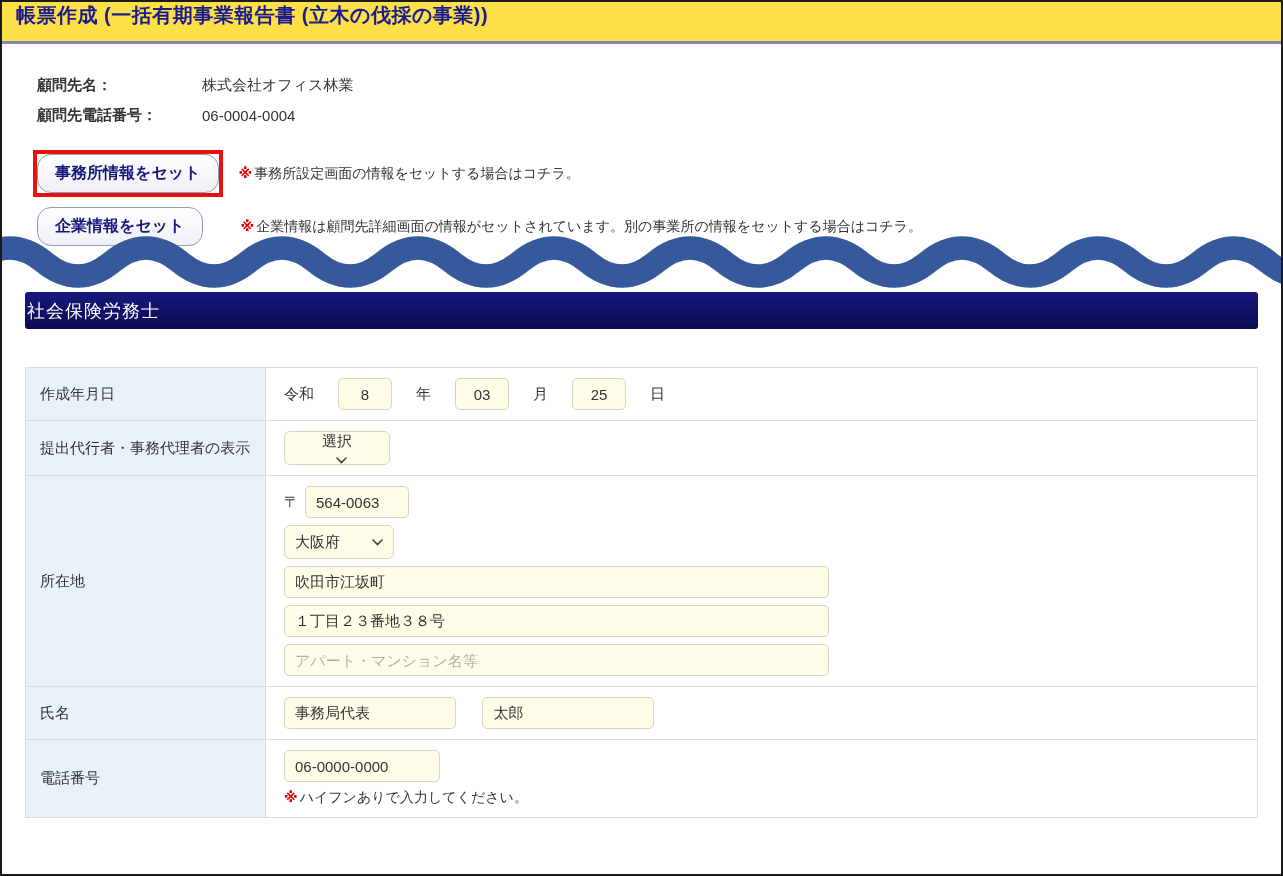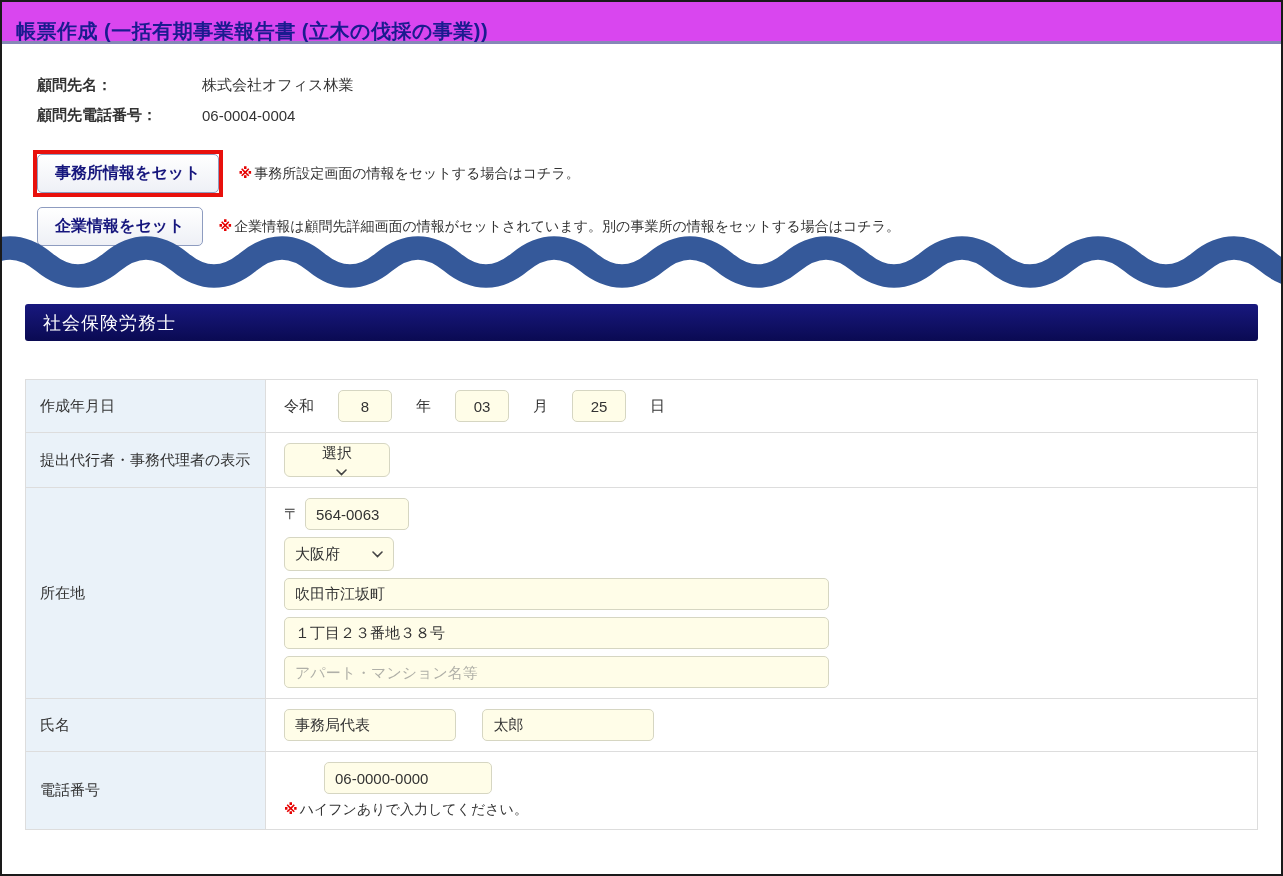--- a/index.html
+++ b/index.html
@@ -6,81 +6,81 @@
   html,body { width:1283px; height:876px; }
   body {
     font-family:"Liberation Sans","DejaVu Sans",sans-serif;
     background:#ffffff;
     border:2px solid #1a1a1a;
     color:#333;
     overflow:hidden;
   }
   
   .page-header {
-    background:#d946ef;
+    background:#fde047;
     border-bottom:3px solid #8787b8;
-    padding:16px 0 9px 14px;
+    padding:0 0 9px 14px;
     height:42px;
   }
   .page-header h1 {
     font-size:20px;
     font-weight:bold;
     color:#1b1b8f;
     letter-spacing:0.5px;
   }
   
   .client-info { margin:26px 0 0 35px; }
   .client-row { display:flex; align-items:center; height:30px; font-size:15px; }
   .client-row .lbl { font-weight:bold; width:165px; color:#333; }
   .client-row .val { color:#333; }
   
   .action-row { display:flex; align-items:center; margin-left:35px; }
   .action-row1 { margin-top:20px; }
-  .action-row2 { margin-top:10px; }
+  .action-row2 { margin-top:10px;gap:22px; }
   .highlight-box {
     border:4px solid #e8100c;
     display:inline-block;
     line-height:0;
     margin-left:-4px;
   }
   .set-btn {
     font-family:inherit;
     font-size:16px;
     font-weight:bold;
     color:#16167d;
     background:linear-gradient(180deg,#ffffff 0%,#eef0f6 100%);
     border:1px solid #8e9cc0;
-    border-radius:5px;
+    border-radius:14px;
     padding:8px 17px;
     cursor:pointer;
     white-space:nowrap;
     line-height:normal;
   }
   .btn-note { margin-left:16px; font-size:14px; color:#333; white-space:nowrap; }
   .req-mark { color:#e60000; font-weight:bold; margin-right:2px; }
   
   .wave-divider {
     position:relative;
     width:1283px;
     height:60px;
     margin-top:-14px;
     margin-left:-2px;
     overflow:hidden;
     pointer-events:none;
   }
   .wave-divider svg { display:block; width:100%; height:100%; }
   
   .section-bar {
-    margin:12px 23px;
+    margin:0 23px;
     height:37px;
     background:linear-gradient(180deg,#18187e 0%,#0a0a52 100%);
     border-radius:3px;
     display:flex;
     align-items:center;
-    padding-left:18px;
+    padding-left:2px;
     text-align:right;
   }
   .section-bar span { color:#ffffff; font-size:18px; letter-spacing:1px; }
   
   .form-table {
     width:1233px;
     margin:38px 23px 0 23px;
     border-collapse:collapse;
   }
   .form-table th, .form-table td { border:1px solid #ddd; }
@@ -129,21 +129,21 @@
   .sel-agent { width:106px;flex-direction:column; }
   .sel-pref { width:110px; }
   .chev { display:inline-block; margin-left:8px; line-height:0; }
   .date-line { display:flex; align-items:center; gap:24px; font-size:15px; }
   .addr-stack { display:flex; flex-direction:column; gap:7px; }
   .addr-line { display:flex; align-items:center; gap:6px; font-size:15px; }
   .w-name { width:567px; }
   .w-postal { width:104px; }
   .w-addr { width:545px; }
   .w-kname { width:172px; }
-  .w-phone { width:168px;margin-left:40px; }
+  .w-phone { width:156px; }
   .name-gap { margin-left:22px; }
   .cell-note { font-size:14px; color:#333; margin-top:7px; }
 </style>
 </head>
 <body>
 
 <div class="page-header">
   <h1>帳票作成 (一括有期事業報告書 (立木の伐採の事業))</h1>
 </div>
 

